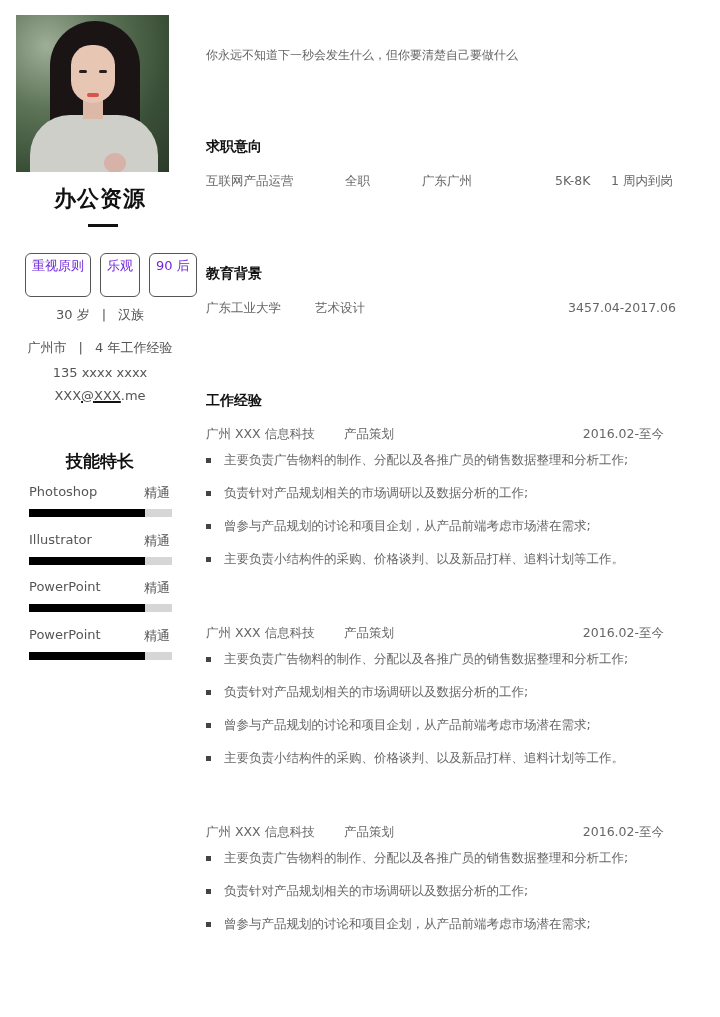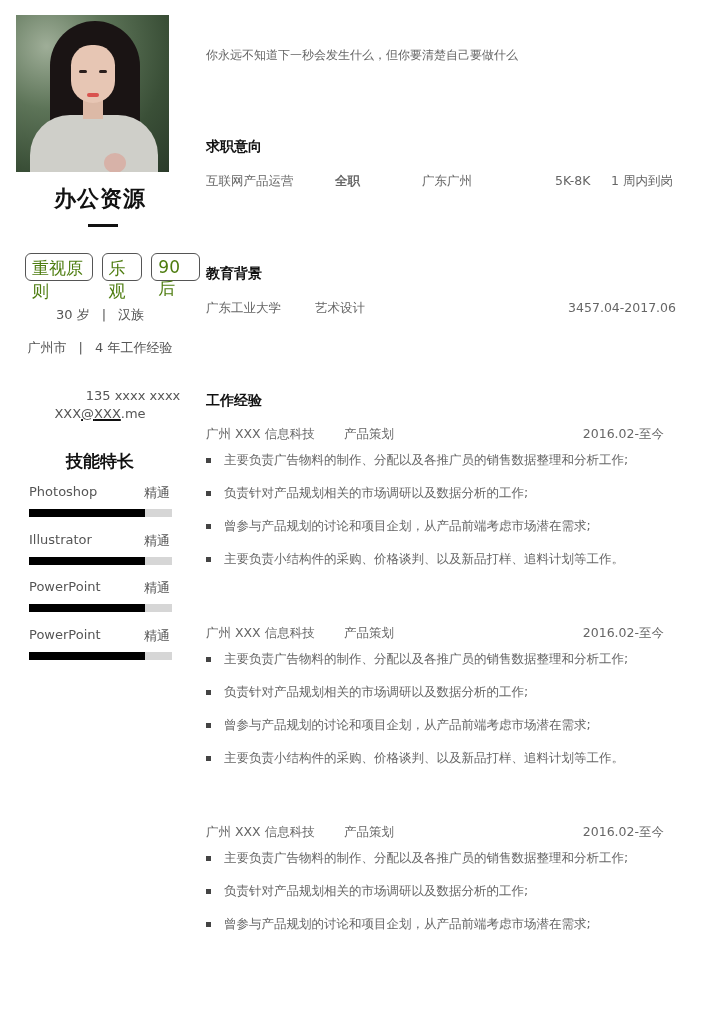--- a/index.html
+++ b/index.html
@@ -20,21 +20,21 @@
     .photo .neck { position: absolute; left: 67px; top: 84px; width: 20px; height: 20px; background: #dcb9a6; }
     .photo .dress { position: absolute; left: 14px; top: 100px; width: 128px; height: 70px; border-radius: 40px 40px 0 0; background: #cfcfc9; }
     .photo .flower { position: absolute; left: 88px; top: 138px; width: 22px; height: 20px; border-radius: 50%; background: #d7b2a8; }
     .photo .hair-l { position: absolute; left: 36px; top: 70px; width: 26px; height: 95px; background: #1a1414; border-radius: 0 0 12px 12px; }
     .photo .hair-r { position: absolute; left: 94px; top: 70px; width: 24px; height: 80px; background: #1a1414; border-radius: 0 0 12px 12px; }
 
     .name { position: absolute; left: 0; top: 184px; width: 200px; text-align: center; font-size: 22px; font-weight: bold; color: #111; letter-spacing: 1px; }
     .name-rule { position: absolute; left: 88px; top: 224px; width: 30px; height: 3px; background: #111; }
 
     .tags { position: absolute; left: 25px; top: 253px; display: flex; gap: 9px; }
-    .tag { height: 28px; padding: 0 6px; border: 1px solid #555; border-radius: 6px; font-size: 17px; color: #4d7c0f; display: flex; align-items: flex-start; padding-top: 3px; }
+    .tag { height: 44px; padding: 0 6px; border: 1px solid #555; border-radius: 6px; font-size: 13px; color: #6d28d9; display: flex; align-items: flex-start; padding-top: 3px; }
 
     .info-line { position: absolute; left: 0; width: 200px; text-align: center; font-size: 13px; color: #555; }
     .info-line .sep { margin: 0 12px; }
     .email-underline { text-decoration: underline; text-decoration-thickness: 2px; text-decoration-color: #111; }
 
     .skills-title { position: absolute; left: 0; top: 450px; width: 200px; text-align: center; font-size: 17px; font-weight: bold; color: #111; }
     .skill { position: absolute; left: 29px; width: 143px; }
     .skill-head { display: flex; justify-content: space-between; font-size: 13px; color: #555; height: 20px; }
     .skill-level { padding-right: 2px; }
     .skill-bar { margin-top: 5px; width: 143px; height: 8px; background: #d6d6d6; position: relative; }
@@ -83,22 +83,22 @@
     <span class="tag">乐观</span>
     <span class="tag">90 后</span>
   </div>
 
   <div class="info-line" style="top:306px;">
     <span>30 岁</span><span class="sep">|</span><span>汉族</span>
   </div>
   <div class="info-line" style="top:339px;">
     <span>广州市</span><span class="sep">|</span><span>4 年工作经验</span>
   </div>
-  <div class="info-line" style="top:388px;margin-left:33px;">135 xxxx xxxx</div>
-  <div class="info-line" style="top:406px;">
+  <div class="info-line" style="top:365px;">135 xxxx xxxx</div>
+  <div class="info-line" style="top:388px;">
     <span>XXX</span><span class="email-underline"><span>@</span><span>XXX</span></span><span>.me</span>
   </div>
 
   <div class="skills-title">技能特长</div>
 
   <div class="skill" style="top:484px;">
     <div class="skill-head">
         <span>Photoshop</span>
         <span class="skill-level">精通</span>
       </div>
@@ -134,21 +134,21 @@
       </div>
   </div>
 </div>
 
 <div class="main">
   <div class="motto">你永远不知道下一秒会发生什么，但你要清楚自己要做什么</div>
 
   <div class="section-title" style="top:138px;">求职意向</div>
   <div class="intent-row">
     <span style="left:0;">互联网产品运营</span>
-    <span style="left:129px;font-weight:bold;">全职</span>
+    <span style="left:139px;">全职</span>
     <span style="left:216px;">广东广州</span>
     <span style="left:318px;margin-left:31px;">5K-8K</span>
     <span style="left:405px;">1 周内到岗</span>
   </div>
 
   <div class="section-title" style="top:265px;">教育背景</div>
   <div class="edu-row">
     <span style="left:0;">广东工业大学</span>
     <span style="left:109px;">艺术设计</span>
     <span style="right:0;">3457.04-2017.06</span>

